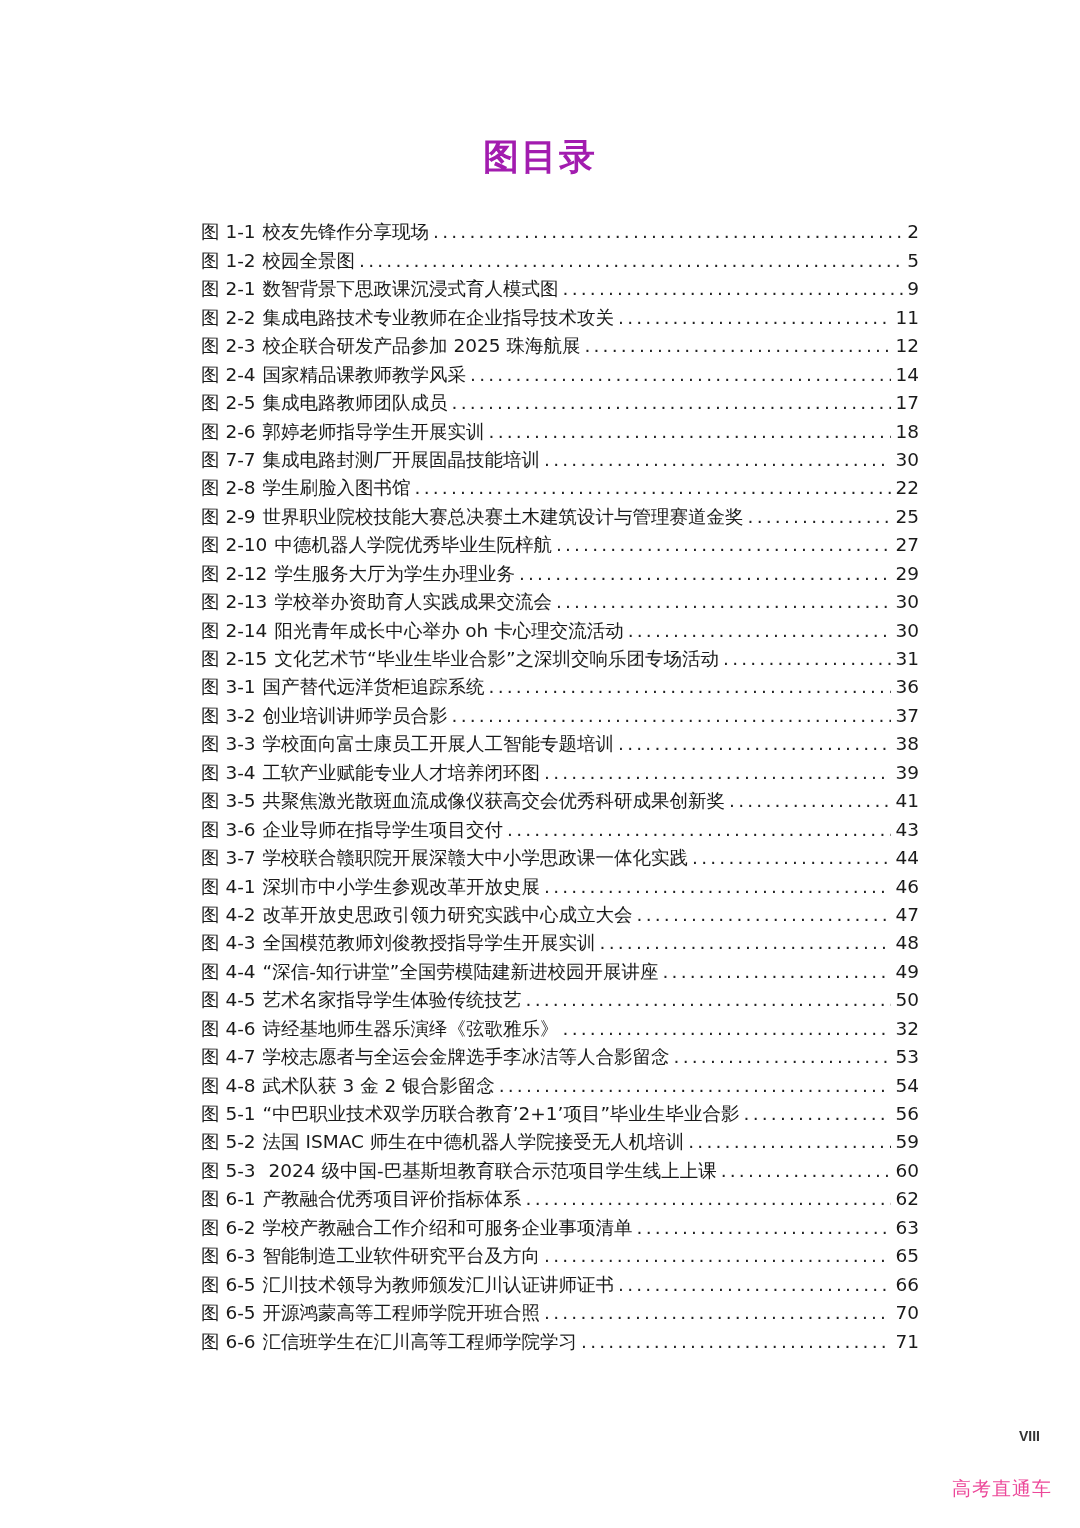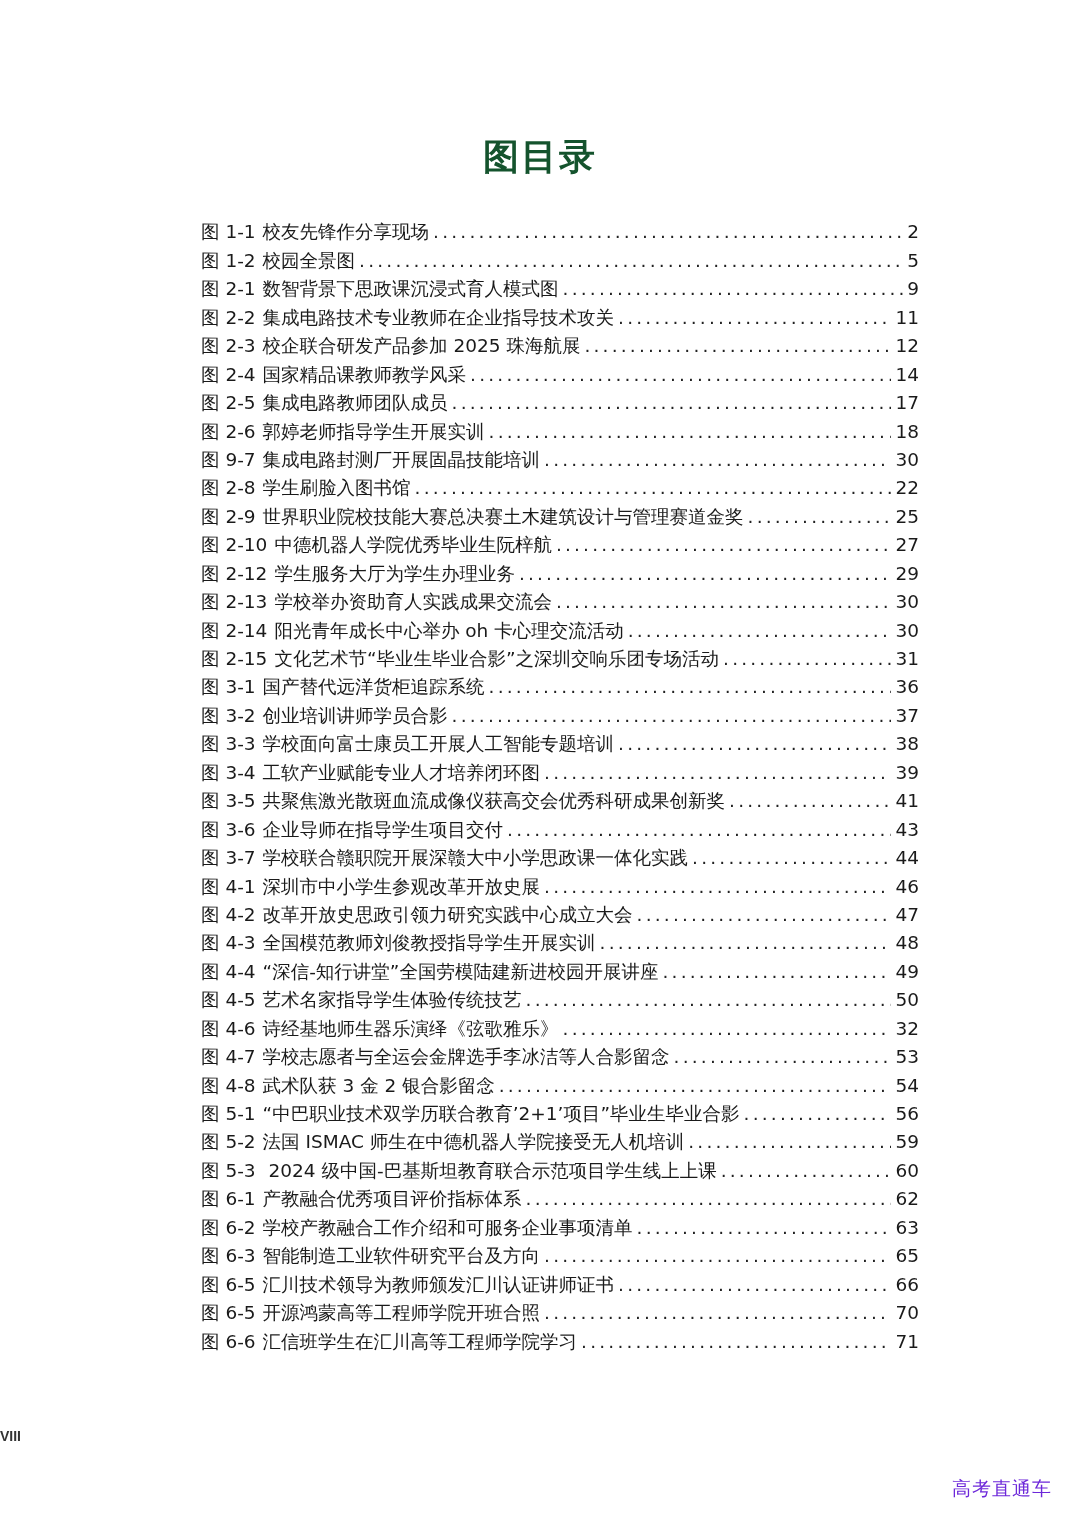--- a/index.html
+++ b/index.html
@@ -1,30 +1,30 @@
 <!DOCTYPE html>
 <html><head>
   <meta charset="utf-8">
   <style>
     html, body { margin: 0; padding: 0; background: #ffffff; }
     body { width: 1080px; height: 1528px; position: relative; overflow: hidden;
            font-family: "DejaVu Sans", sans-serif; color: #1a1a1a; }
     .title { position: absolute; top: 133px; left: 0; width: 1080px; text-align: center;
              font-family: "DejaVu Serif", serif; font-weight: bold; font-size: 36px;
-             letter-spacing: 2px; color: #14532d; }
+             letter-spacing: 2px; color: #a21caf; }
     .toc { position: absolute; top: 218px; left: 201px; width: 718px; }
     .row { display: flex; align-items: flex-end; height: 28.45px; font-size: 18.5px; line-height: 28px; white-space: nowrap; }
     .lbl { flex: 0 0 auto; text-align: right; }
     .num { margin-right: 7px; }
     .dots { flex: 1 1 auto; overflow: hidden; margin: 0 4px; letter-spacing: 3.2px; color: #222; }
     .dots::before { content: "......................................................................................................................"; }
     .pg { flex: 0 0 auto; text-align: right; }
-    .pagenum { position: absolute; top: 1428px; left: 0; width: 1040px; text-align: left;
+    .pagenum { position: absolute; top: 1428px; left: 0; width: 1040px; text-align: right;
                font-family: "Liberation Sans", sans-serif; font-weight: bold; font-size: 14px; color: #333; }
-    .watermark { position: absolute; top: 1476px; right: 28px; font-size: 19px; color: #6d28d9;
+    .watermark { position: absolute; top: 1476px; right: 28px; font-size: 19px; color: #ec4899;
                  font-family: "DejaVu Sans", sans-serif; letter-spacing: 1px; }
   </style>
 </head>
 <body>
 
 <div class="title">图目录</div>
 
 <div class="toc" id="toc">
     <div class="row">
       <span class="lbl"><span class="num">图 1-1</span><span>校友先锋作分享现场</span></span>
@@ -60,21 +60,21 @@
       <span class="lbl"><span class="num">图 2-5</span><span>集成电路教师团队成员</span></span>
       <span class="dots"></span>
       <span class="pg">17</span>
     </div>
     <div class="row">
       <span class="lbl"><span class="num">图 2-6</span><span>郭婷老师指导学生开展实训</span></span>
       <span class="dots"></span>
       <span class="pg">18</span>
     </div>
     <div class="row">
-      <span class="lbl"><span class="num">图 9-7</span><span>集成电路封测厂开展固晶技能培训</span></span>
+      <span class="lbl"><span class="num">图 7-7</span><span>集成电路封测厂开展固晶技能培训</span></span>
       <span class="dots"></span>
       <span class="pg">30</span>
     </div>
     <div class="row">
       <span class="lbl"><span class="num">图 2-8</span><span>学生刷脸入图书馆</span></span>
       <span class="dots"></span>
       <span class="pg">22</span>
     </div>
     <div class="row">
       <span class="lbl"><span class="num">图 2-9</span><span>世界职业院校技能大赛总决赛土木建筑设计与管理赛道金奖</span></span>

